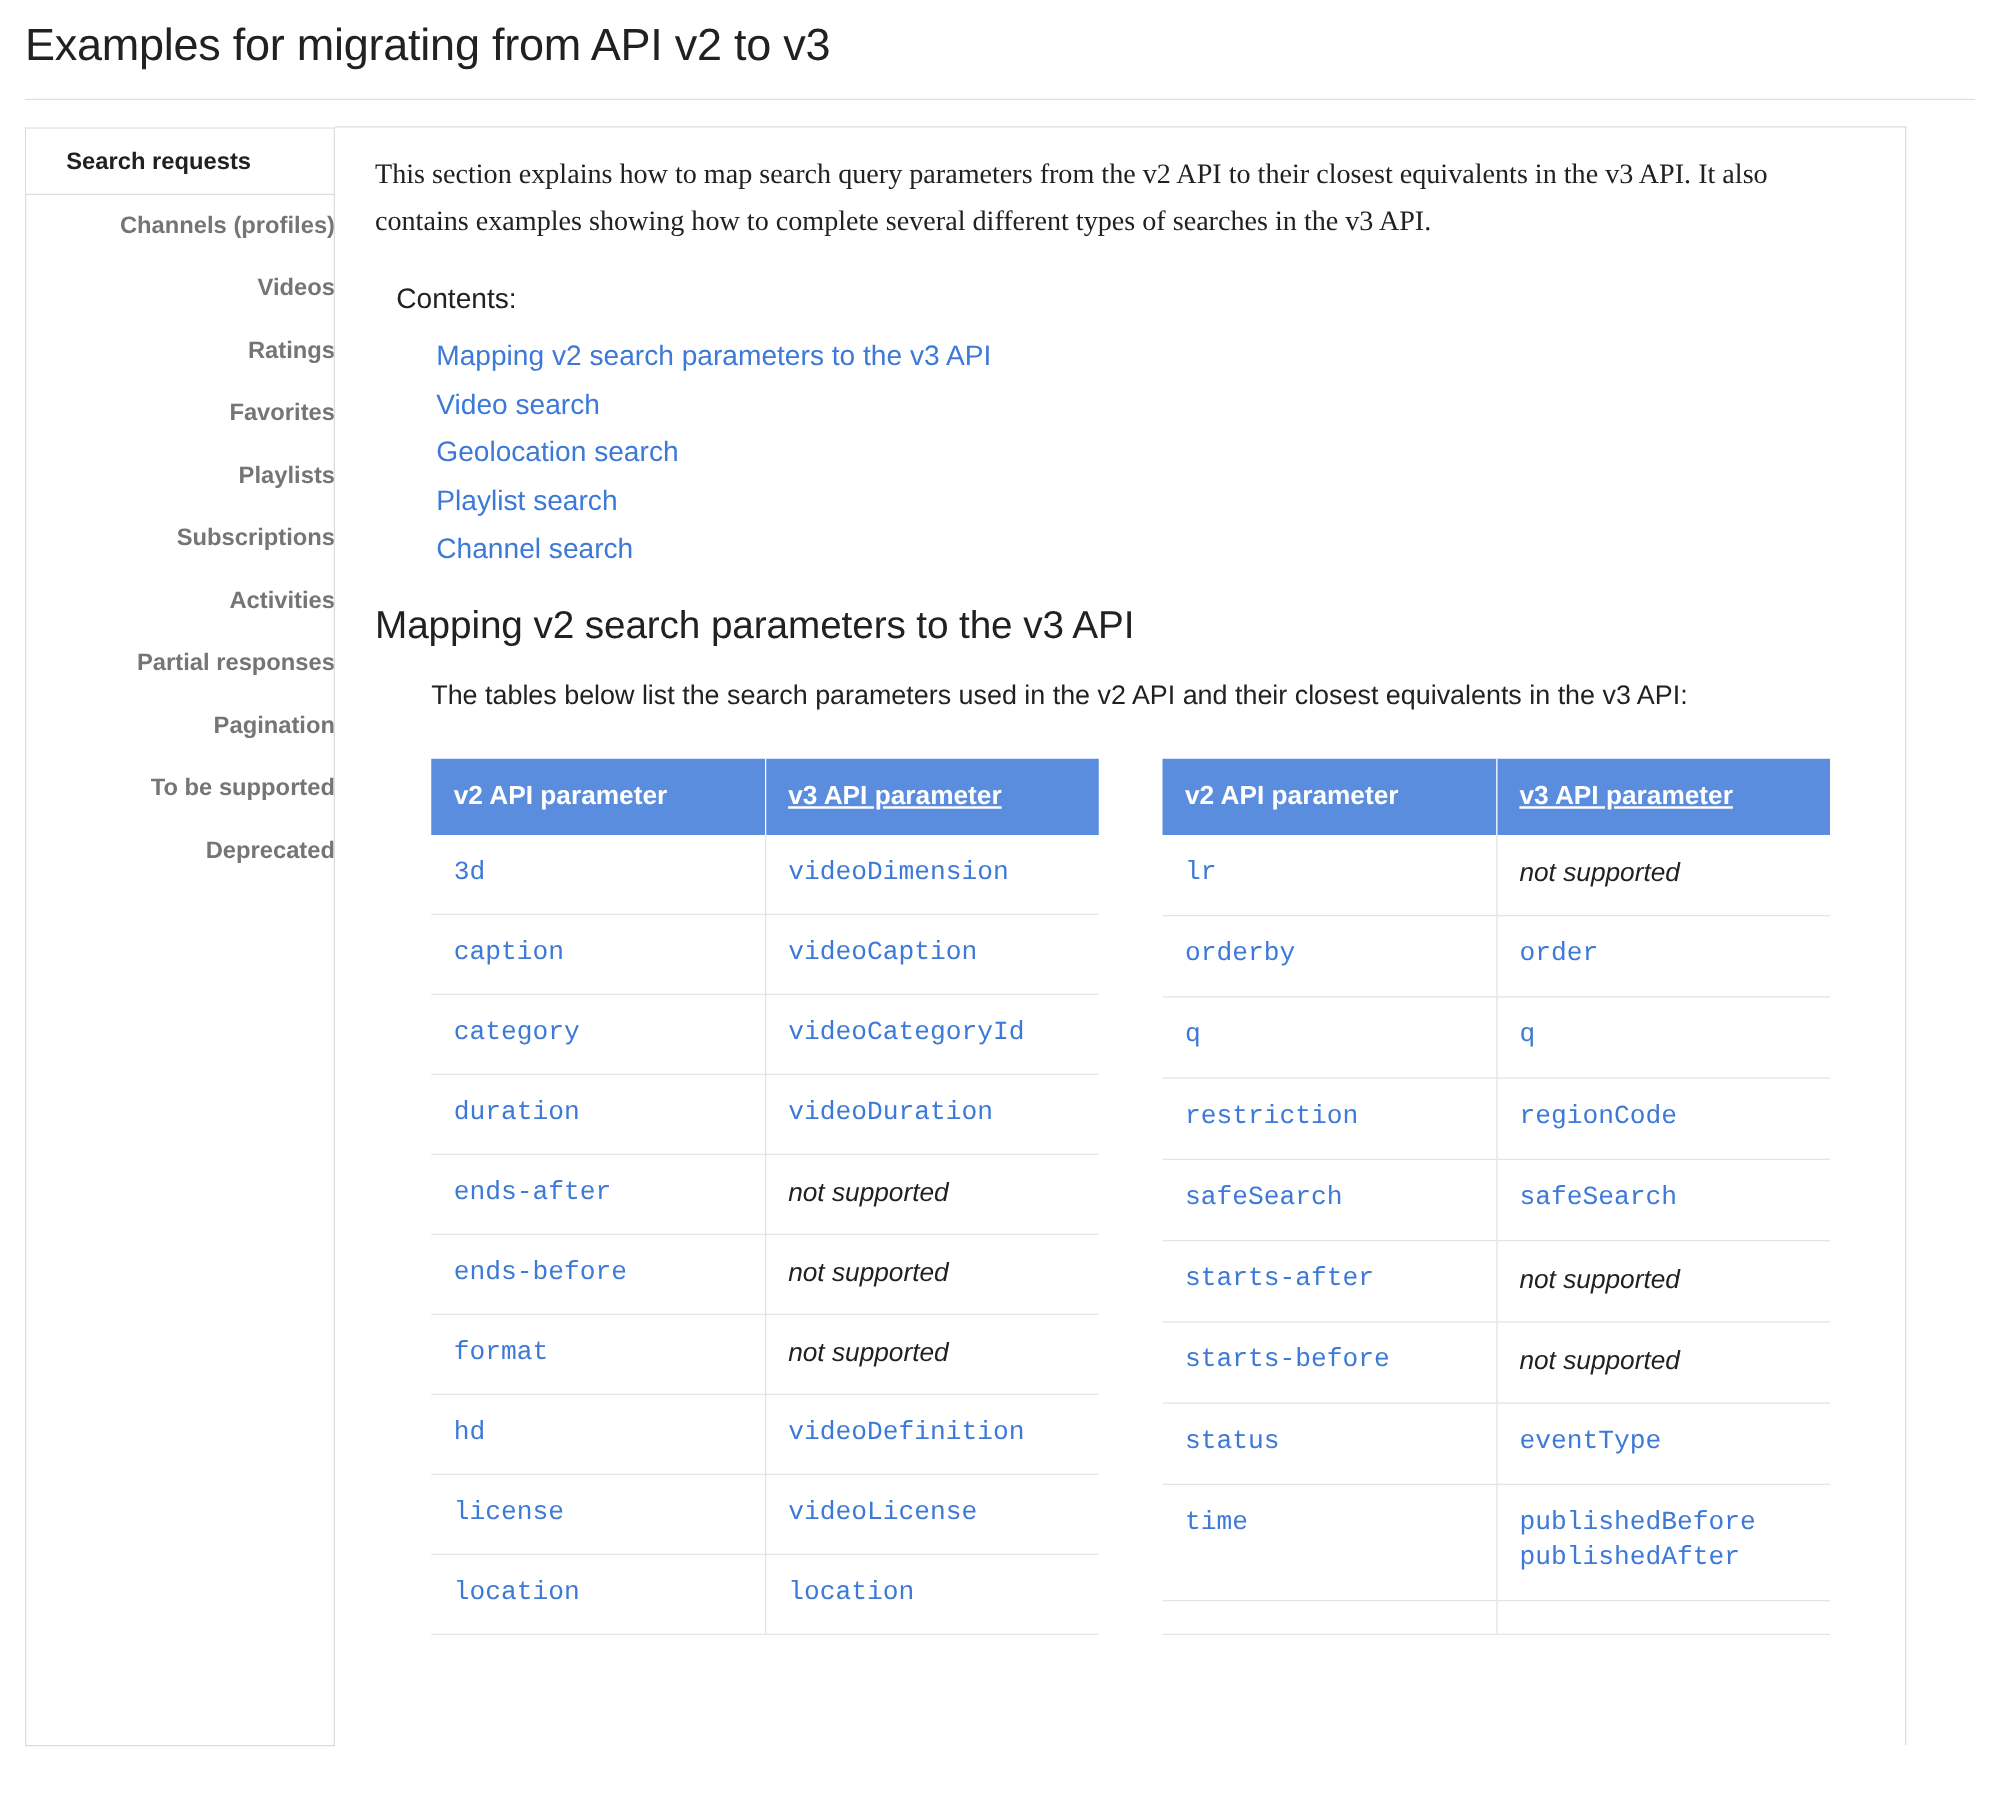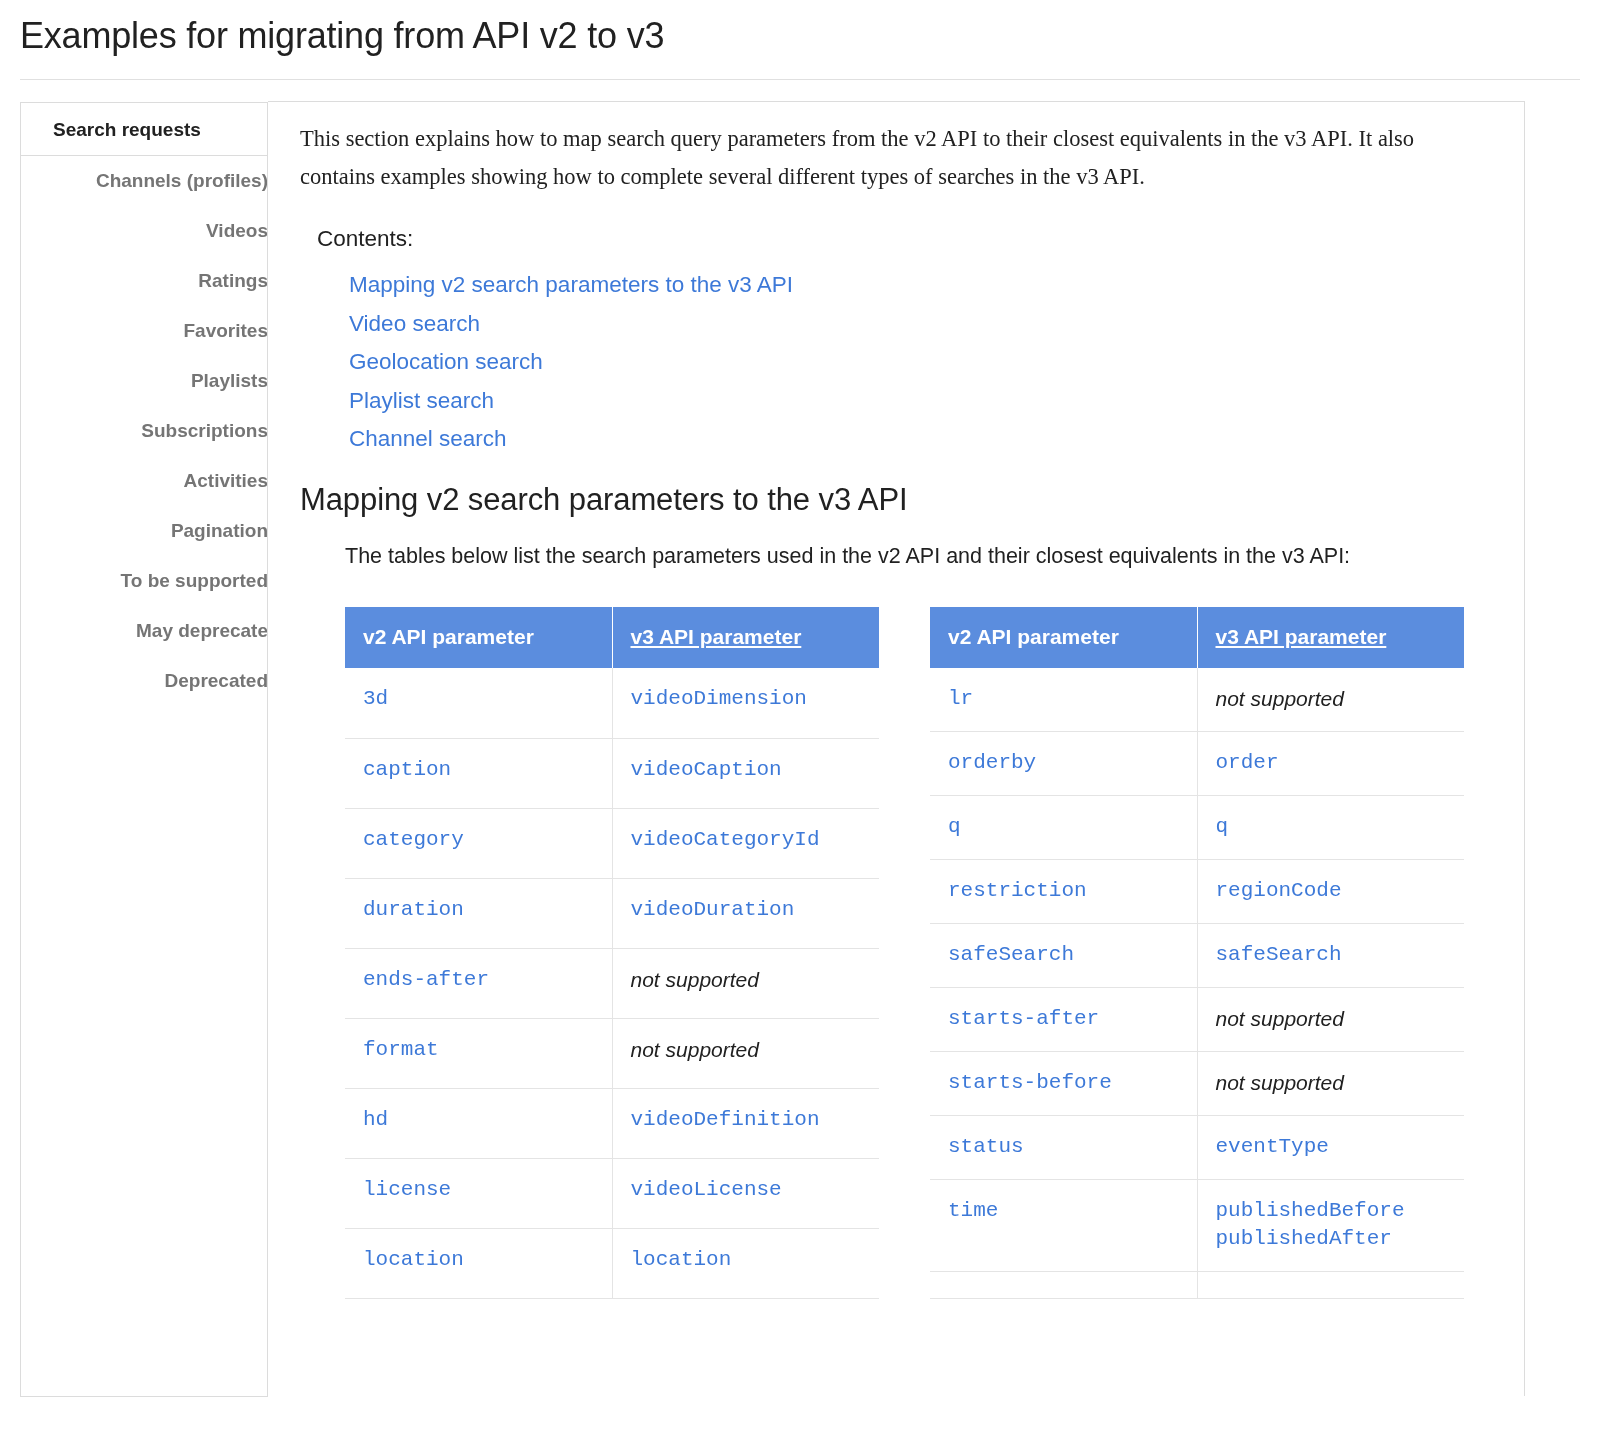--- a/index.html
+++ b/index.html
@@ -207,23 +207,23 @@
 
   <nav class="sidebar" id="sidebar">
       <div class="sidebar-item is-selected">Search requests</div>
       <div class="sidebar-item">Channels (profiles)</div>
       <div class="sidebar-item">Videos</div>
       <div class="sidebar-item">Ratings</div>
       <div class="sidebar-item">Favorites</div>
       <div class="sidebar-item">Playlists</div>
       <div class="sidebar-item">Subscriptions</div>
       <div class="sidebar-item">Activities</div>
+      <div class="sidebar-item">Partial responses</div>
       <div class="sidebar-item">Pagination</div>
       <div class="sidebar-item">To be supported</div>
-      <div class="sidebar-item">May deprecate</div>
       <div class="sidebar-item">Deprecated</div>
     </nav>
 
   <main class="content">
     <div class="content-inner">
 
       <p class="body-text">This section explains how to map search query parameters from the v2 API to their closest equivalents in the v3 API. It also contains examples showing how to complete several different types of searches in the v3 API.</p>
 
       <p class="contents-label">Contents:</p>
 
@@ -263,20 +263,24 @@
               <tr>
                 <td>category</td>
                 <td>videoCategoryId</td>
               </tr>
               <tr>
                 <td>duration</td>
                 <td>videoDuration</td>
               </tr>
               <tr>
                 <td>ends-after</td>
+                <td class="unsupported">not supported</td>
+              </tr>
+              <tr>
+                <td>ends-before</td>
                 <td class="unsupported">not supported</td>
               </tr>
               <tr>
                 <td>format</td>
                 <td class="unsupported">not supported</td>
               </tr>
               <tr>
                 <td>hd</td>
                 <td>videoDefinition</td>
               </tr>

